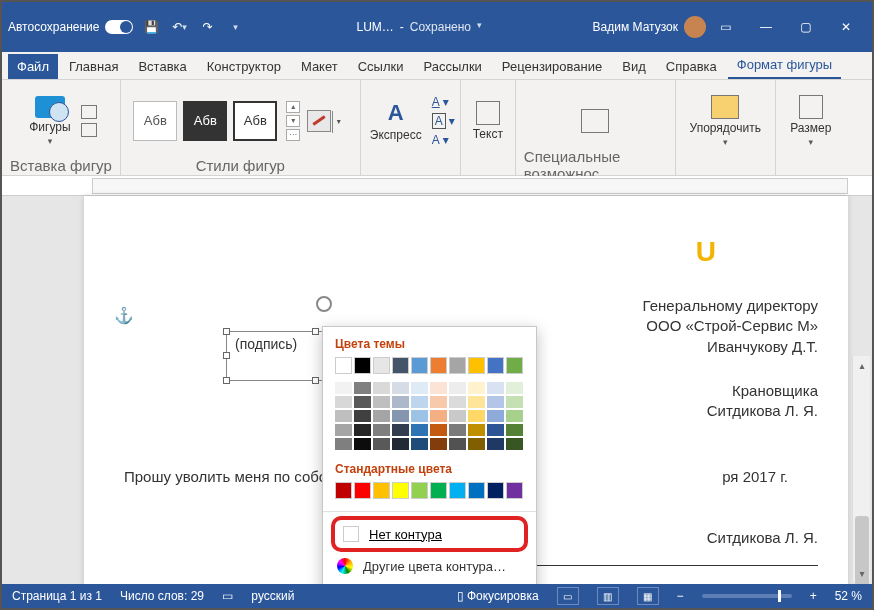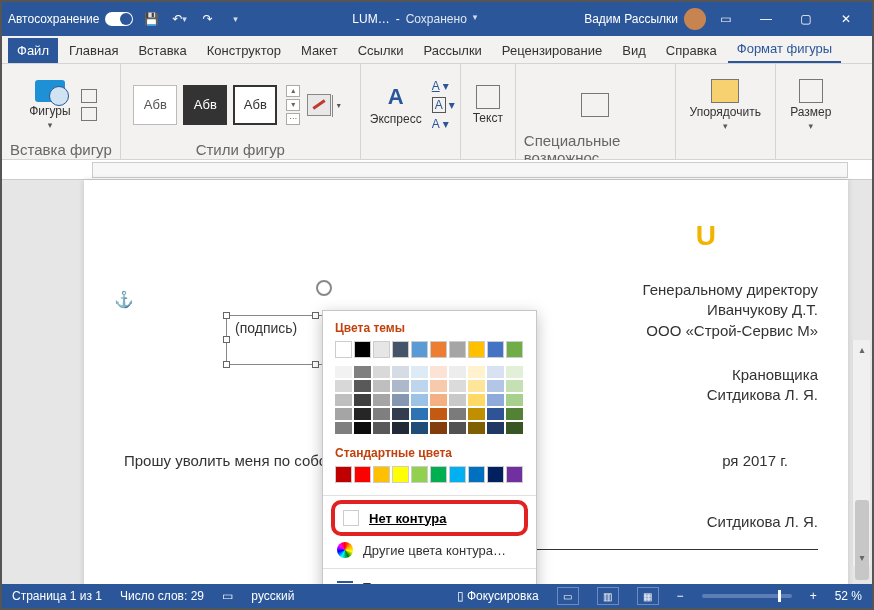--- a/index.html
+++ b/index.html
@@ -1,18 +1,18 @@
 <!DOCTYPE html>
 <html><head>
 <meta charset="utf-8">
 <style>
 * { margin: 0; padding: 0; box-sizing: border-box; font-family: "Segoe UI", Arial, sans-serif; }
 body { background: #fff; width: 874px; height: 610px; overflow: hidden; border: 2px solid #555; position: relative; }
 
-.title-bar { height: 34px; background: #2b579a; display: flex; align-items: center; padding: 0 6px; color: #fff; font-size: 12px; }
+.title-bar { height: 50px; background: #2b579a; display: flex; align-items: center; padding: 0 6px; color: #fff; font-size: 12px; }
 .autosave { display: flex; align-items: center; gap: 6px; }
 .toggle { width: 28px; height: 14px; background: #fff; border-radius: 7px; position: relative; }
 .toggle::after { content:""; position:absolute; right:1px; top:1px; width:12px; height:12px; background:#2b579a; border-radius:50%; }
 .qat-icon { width: 20px; height: 20px; margin-left: 8px; display: inline-flex; align-items: center; justify-content: center; }
 .title-center { flex: 1; text-align: center; display: flex; justify-content: center; gap: 6px; }
 .saved { opacity: .85; }
 .chev { font-size: 9px; opacity: .8; }
 .user { display: flex; align-items: center; gap: 6px; }
 .avatar { width: 22px; height: 22px; border-radius: 50%; background: #c88450; }
 .win-btn { width: 40px; height: 28px; display: flex; align-items: center; justify-content: center; }
@@ -73,21 +73,21 @@
 .swatch-cols { padding:0 12px 10px; display:grid; grid-template-columns:repeat(10, 17px); gap:2px; }
 .swcol { width:17px; height:12px; }
 .dd-sep { height:1px; background:#e0e0e0; margin:4px 0; }
 .dd-std { padding:0 12px 8px; display:grid; grid-template-columns:repeat(10, 17px); gap:2px; }
 .dd-item { padding:6px 14px; display:flex; align-items:center; gap:10px; color:#333; position:relative; }
 .dd-item .sub { position:absolute; right:10px; font-size:10px; color:#888; }
 .dd-ico { width:16px; height:16px; display:flex; align-items:center; justify-content:center; }
 .dd-ico.nobox { border:1px solid #ccc; }
 .dd-ico.wheel { border-radius:50%; background:conic-gradient(red,orange,yellow,green,cyan,blue,magenta,red); }
 .dd-ico.lines { background:repeating-linear-gradient(0deg,#2b579a 0 2px,#fff 2px 4px); }
-.highlight-item { margin:0 8px; padding:6px 8px; border:4px solid #e02222; border-radius:10px; display:flex; align-items:center; gap:10px;font-weight:bold; }
+.highlight-item { margin:0 8px; padding:6px 8px; border:4px solid #e02222; border-radius:10px; display:flex; align-items:center; gap:10px; }
 
 .status { position:absolute; left:0; right:0; bottom:0; height:24px; background:#2b579a; color:#fff; font-size:12px; display:flex; align-items:center; padding:0 10px; gap:18px; }
 .status .spacer { flex:1; }
 .slider { width:90px; height:4px; background:#5d7fb5; position:relative; border-radius:2px; }
 .slider::after{content:"";position:absolute;left:76px;top:-4px;width:3px;height:12px;background:#fff;}
 .view-btn { width:22px; height:18px; border:1px solid #6a8ac0; display:flex; align-items:center; justify-content:center; font-size:10px; }
 </style>
 </head>
 <body>
 
@@ -100,21 +100,21 @@
   <span class="qat-icon">↶<span class="chev">▾</span></span>
   <span class="qat-icon">↷</span>
   <span class="qat-icon chev">▾</span>
   <div class="title-center">
     <span>LUM…</span>
     <span>-</span>
     <span class="saved">Сохранено</span>
     <span class="chev">▾</span>
   </div>
   <div class="user">
-    <span>Вадим Рассылки</span>
+    <span>Вадим Матузок</span>
     <span class="avatar"></span>
   </div>
   <span class="win-btn">▭</span>
   <span class="win-btn">—</span>
   <span class="win-btn">▢</span>
   <span class="win-btn">✕</span>
 </div>
 
 <div class="ribbon-tabs">
   <div class="tab file">Файл</div>
@@ -238,22 +238,22 @@
       <span class="handle h-tr"></span>
       <span class="handle h-bl"></span>
       <span class="handle h-br"></span>
       <span class="handle h-t"></span>
       <span class="handle h-b"></span>
       <span class="handle h-l"></span>
       <span class="handle h-r"></span>
     </div>
     <div class="doc-right">
       <div>Генеральному директору</div>
+      <div>ООО «Строй-Сервис М»</div>
       <div>Иванчукову Д.Т.</div>
-      <div>ООО «Строй-Сервис М»</div>
     </div>
     <div class="doc-right2">
       <div>Крановщика</div>
       <div>Ситдикова Л. Я.</div>
     </div>
     <div class="doc-mid">Прошу уволить меня по собст</div>
     <div class="doc-mid2">ря 2017 г.</div>
     <div class="doc-sign">Ситдикова Л. Я.</div>
     <div class="doc-line"></div>
   </div>

